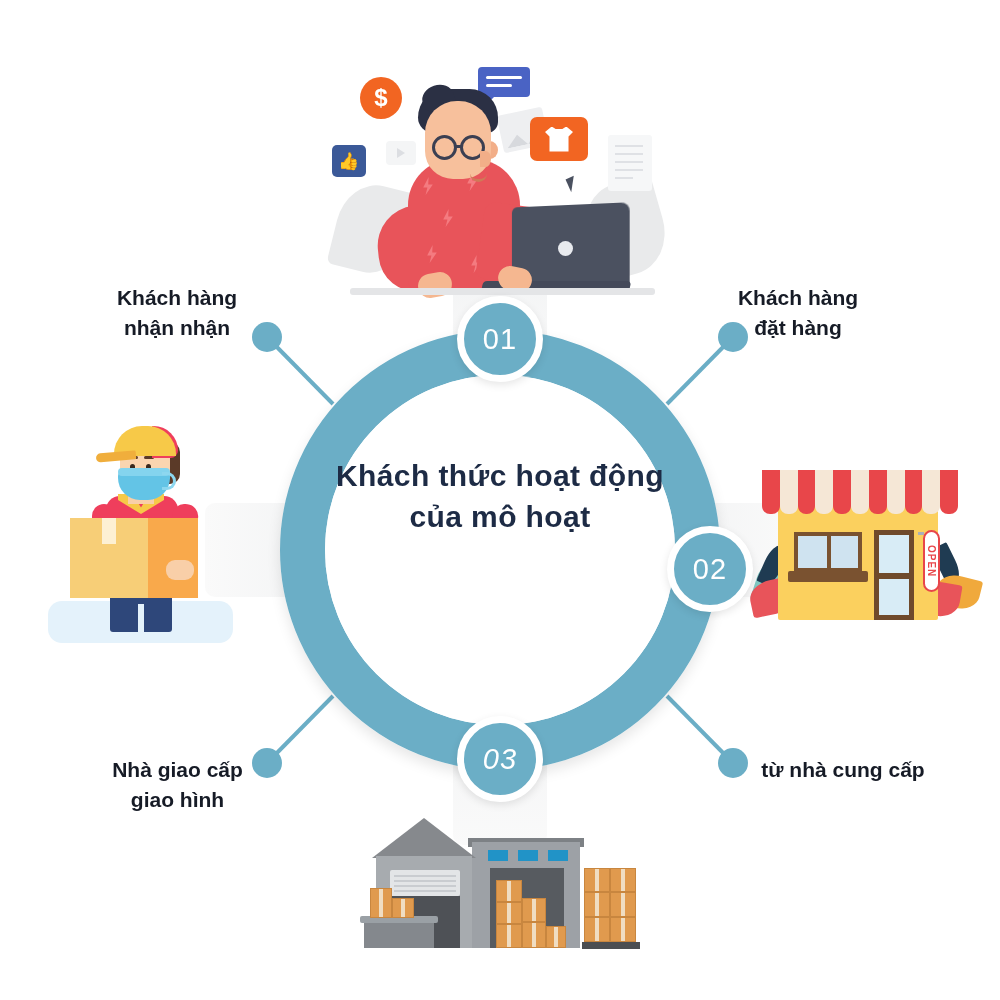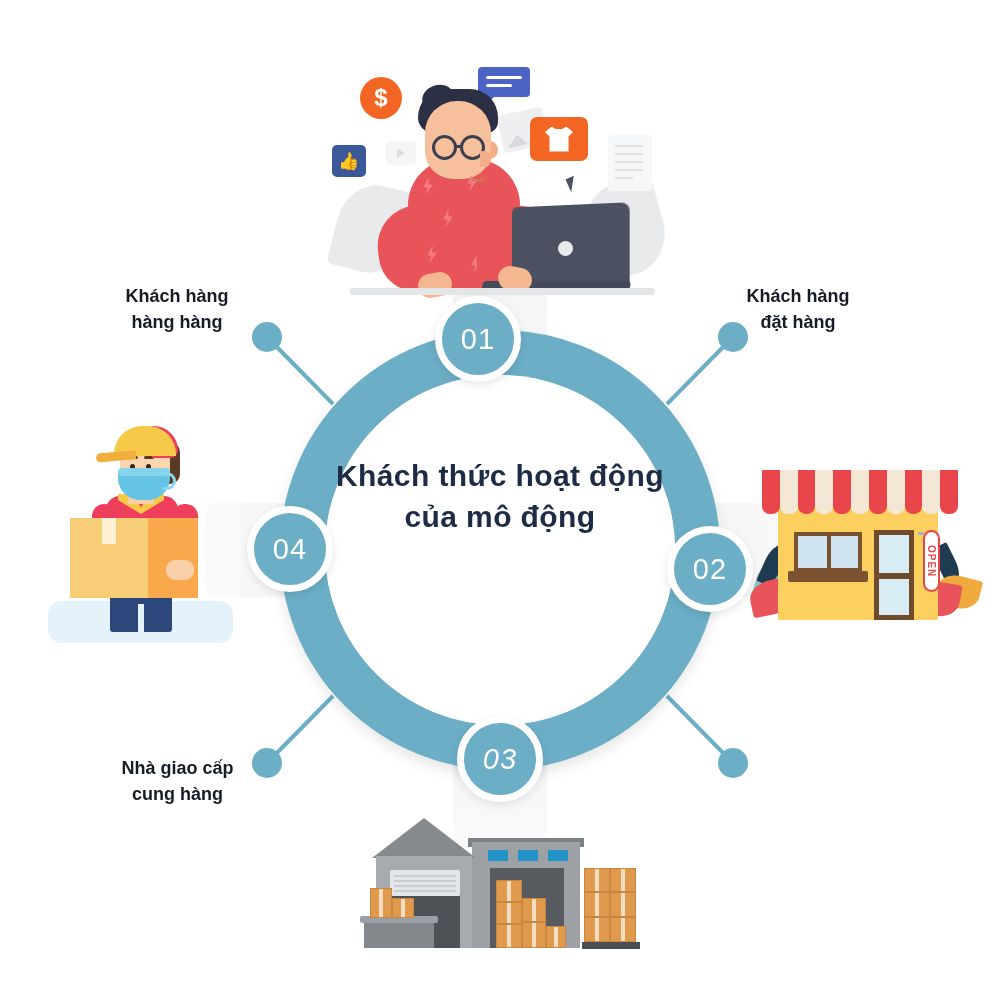--- a/index.html
+++ b/index.html
@@ -87,40 +87,40 @@
     box-sizing: border-box;
     color: #ffffff;
     font-size: 29px;
     font-weight: 400;
     letter-spacing: 1px;
     display: flex;
     align-items: center;
     justify-content: center;
     box-shadow: 0 3px 9px rgba(0,0,0,0.10);
   }
-  .step.s1 { left: 435px; top: 296px; }
+  .step.s1 { left: 457px; top: 296px; }
   .step.s2 { left: 667px; top: 526px; }
   .step.s3 { left: 457px; top: 716px; font-style: italic; }
   .step.s4 { left: 247px; top: 506px; }
 
   
   .leader-svg {
     position: absolute;
     left: 0; top: 0;
     width: 1000px; height: 1000px;
     pointer-events: none;
   }
   .leader-line { stroke: #6BAEC6; stroke-width: 4; fill: none; }
   .leader-dot  { fill: #6BAEC6; }
 
   
   .label {
     position: absolute;
     color: #161b26;
-    font-size: 18px;
+    font-size: 21px;
     font-weight: 700;
     line-height: 1.45;
     white-space: nowrap;
   }
   .label .ln { display: block; }
   .label.tl { left: 112px; top: 283px;  text-align: center; width: 130px; }
   .label.tr { left: 733px; top: 283px;  text-align: center; width: 130px; }
   .label.bl { left: 105px; top: 755px;  text-align: center; width: 145px; }
   .label.br { left: 748px; top: 755px;  text-align: center; width: 190px; }
 
@@ -908,36 +908,36 @@
     <circle class="leader-dot" cx="733" cy="763" r="15"></circle>
   </svg>
 
   <div class="ring-wrap">
     <div class="ring"></div>
     <div class="ring-inner-mask"></div>
   </div>
 
   <div class="center-title">
     <span class="l1">Khách thức hoạt động</span>
-    <span class="l2">của mô động</span>
+    <span class="l2">của mô hoạt</span>
   </div>
 
   <div class="step s1">01</div>
   <div class="step s2">02</div>
   <div class="step s3">03</div>
-  <div class="step s4">04</div>
 
   <div class="label tl">
     <span class="ln">Khách hàng</span>
-    <span class="ln">hàng hàng</span>
+    <span class="ln">nhận nhận</span>
   </div>
   <div class="label tr">
     <span class="ln">Khách hàng</span>
     <span class="ln">đặt hàng</span>
   </div>
   <div class="label bl">
     <span class="ln">Nhà giao cấp</span>
-    <span class="ln">cung hàng</span>
+    <span class="ln">giao hình</span>
   </div>
   <div class="label br">
+    <span class="ln">từ nhà cung cấp</span>
   </div>
 
 </div>
 
 </body></html>

